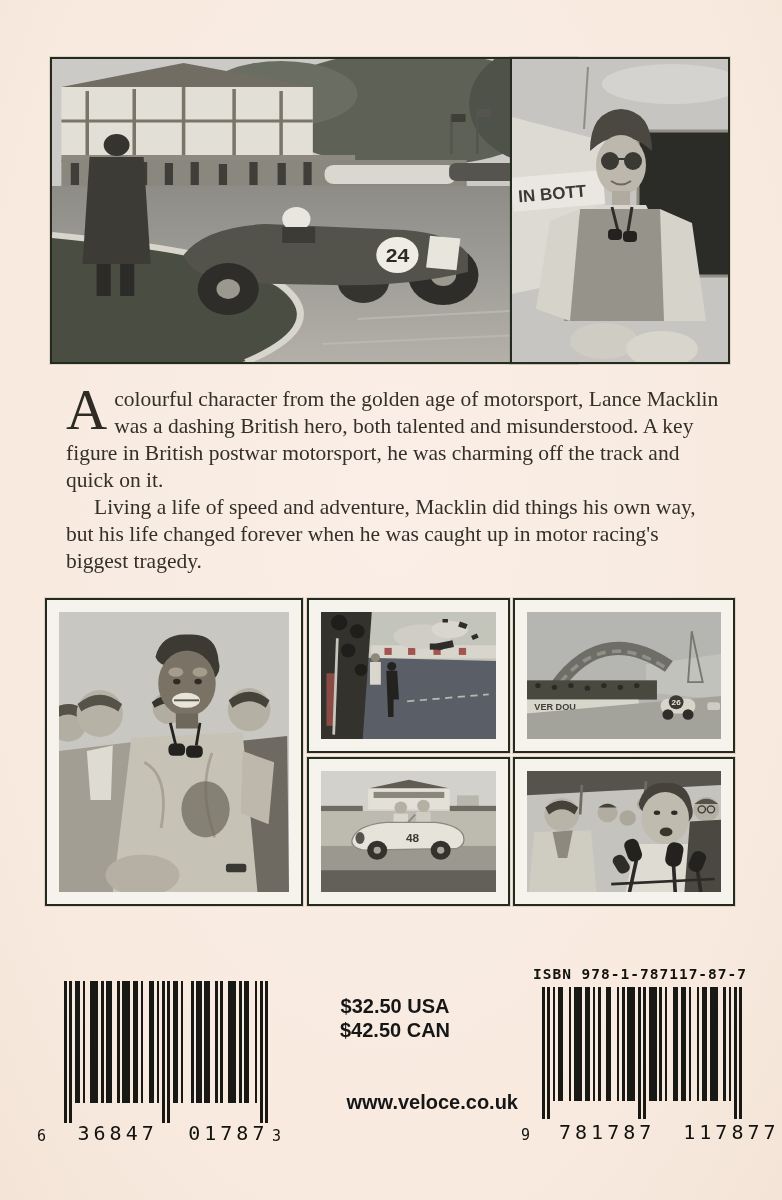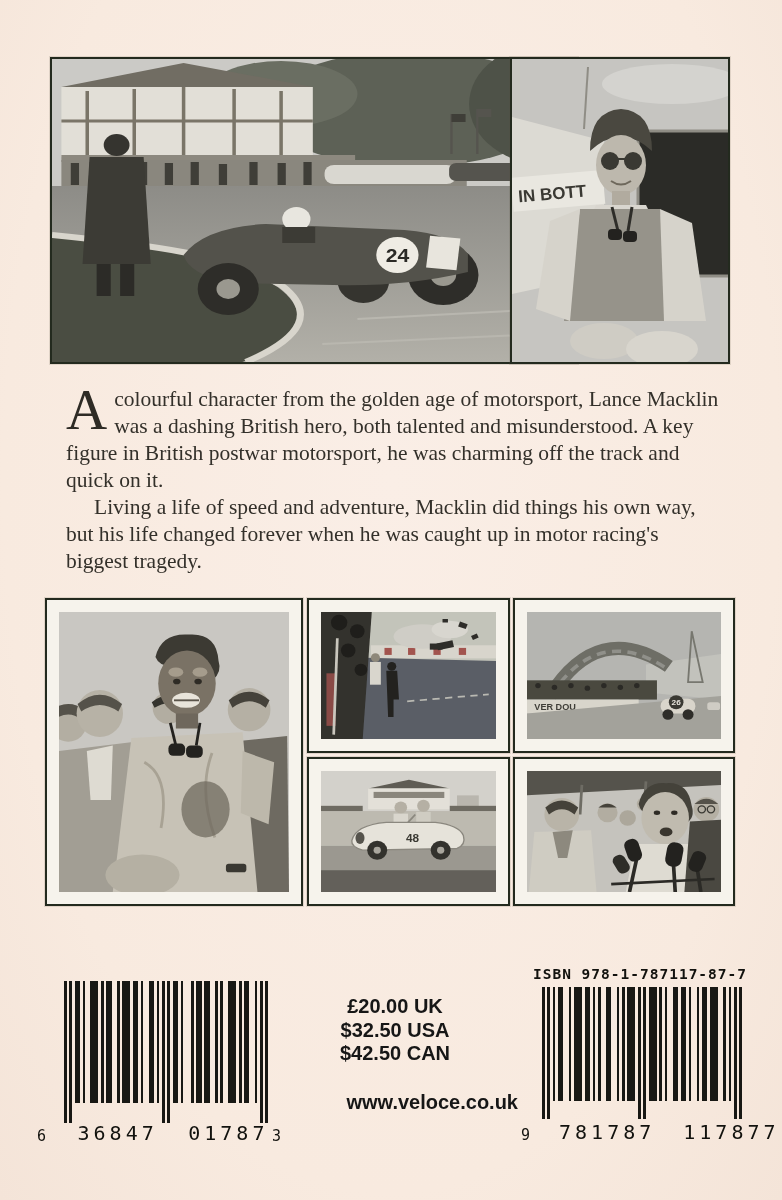--- a/index.html
+++ b/index.html
@@ -413,21 +413,20 @@
     </div>
     <div class="bc-row">
       <span class="edge">6</span>
       <span class="grp">36847</span>
       <span class="grp">01787</span>
       <span class="edge">3</span>
     </div>
   </div>
 
   <div class="prices">
-    <div>£20.00 UK</div>
     <div>$32.50 USA</div>
     <div>$42.50 CAN</div>
   </div>
 
   <div class="website">www.veloce.co.uk</div>
 
   <div id="bc-right" class="barcode">
     <div class="isbn-label">ISBN 978-1-787117-87-7</div>
     <div class="bars">
       <svg viewBox="0 0 100 100" preserveAspectRatio="none">

